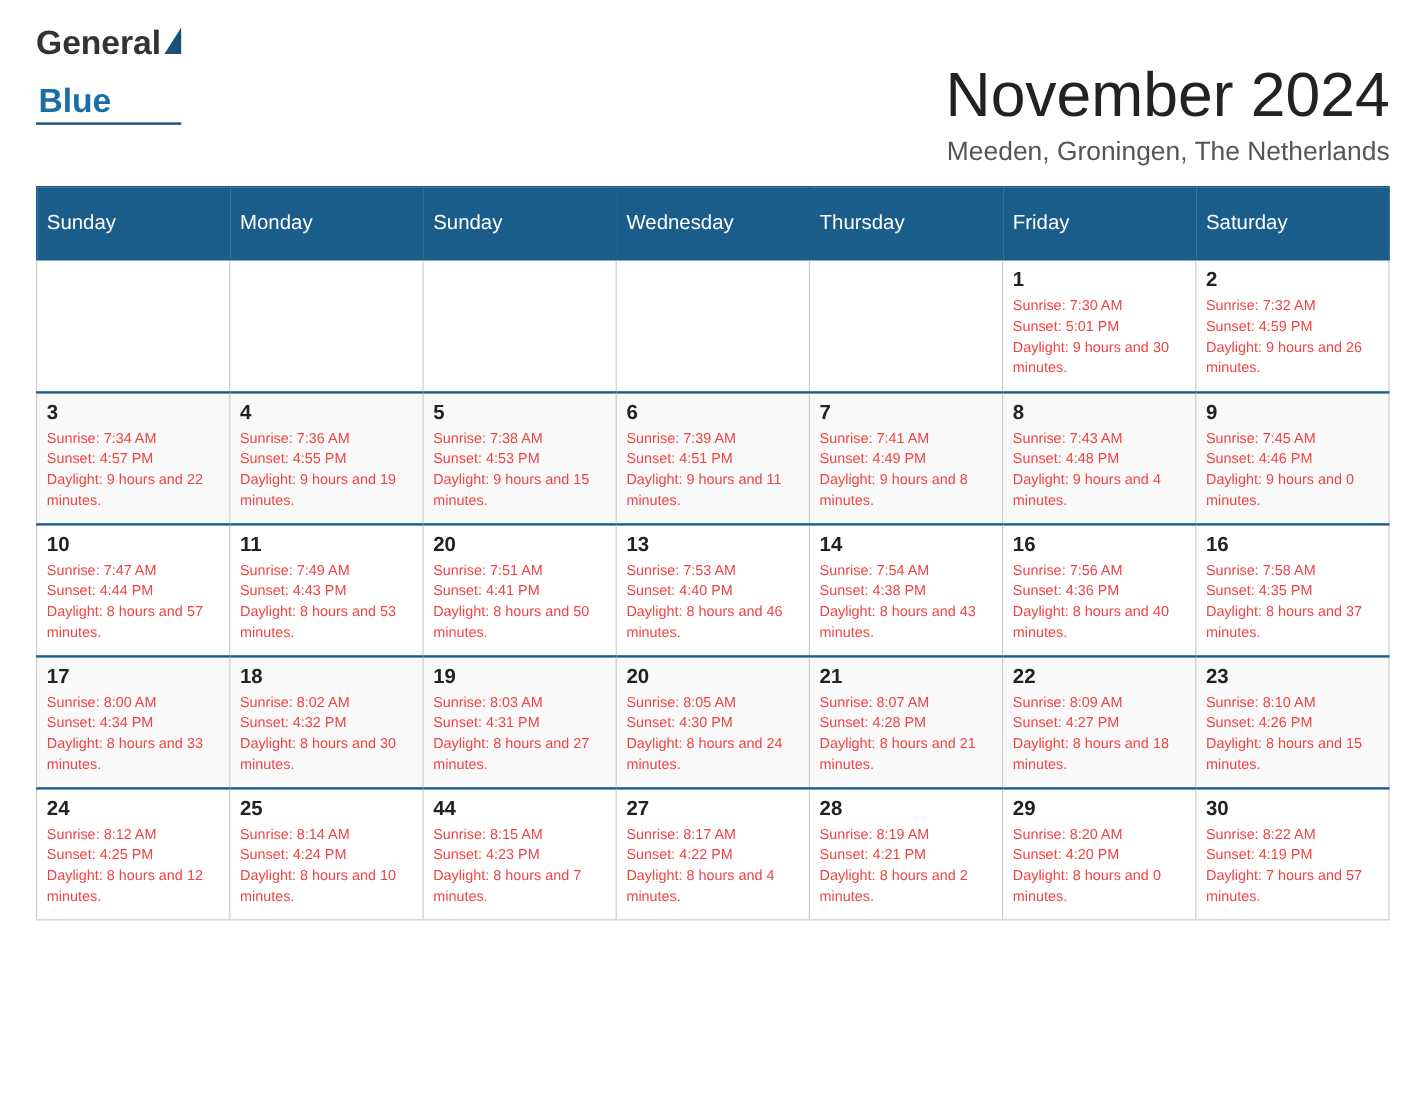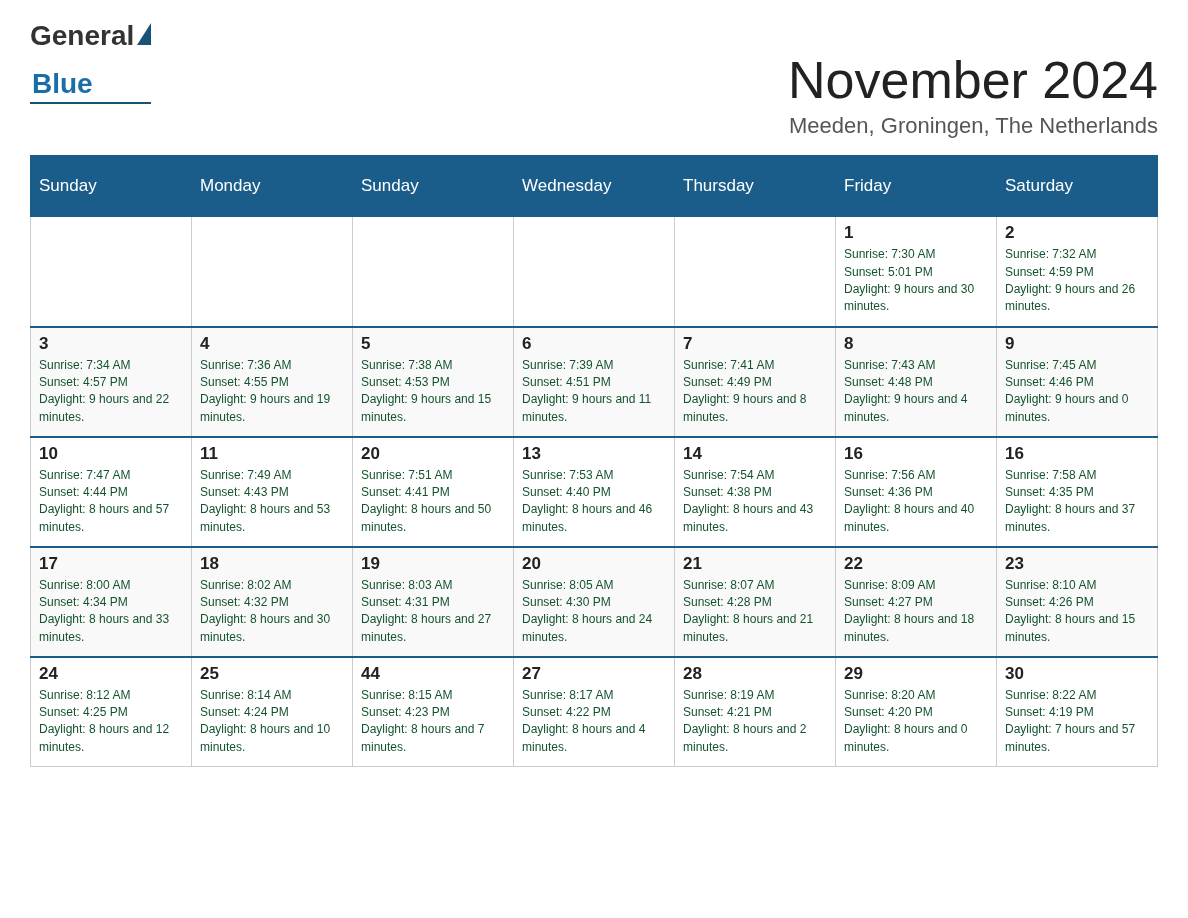--- a/index.html
+++ b/index.html
@@ -92,21 +92,21 @@
     }
     .day-number {
       font-size: 17px;
       font-weight: bold;
       color: #222;
       display: block;
       margin-bottom: 3px;
     }
     .day-info {
       font-size: 12px;
-      color: #14532d;
+      color: #ef4444;
       line-height: 1.45;
     }
     .empty-cell {
       background: #fff;
     }
     tr:nth-child(even) td {
       background-color: #f9f9f9;
     }
     tr:nth-child(odd) td {
       background-color: #ffffff;

